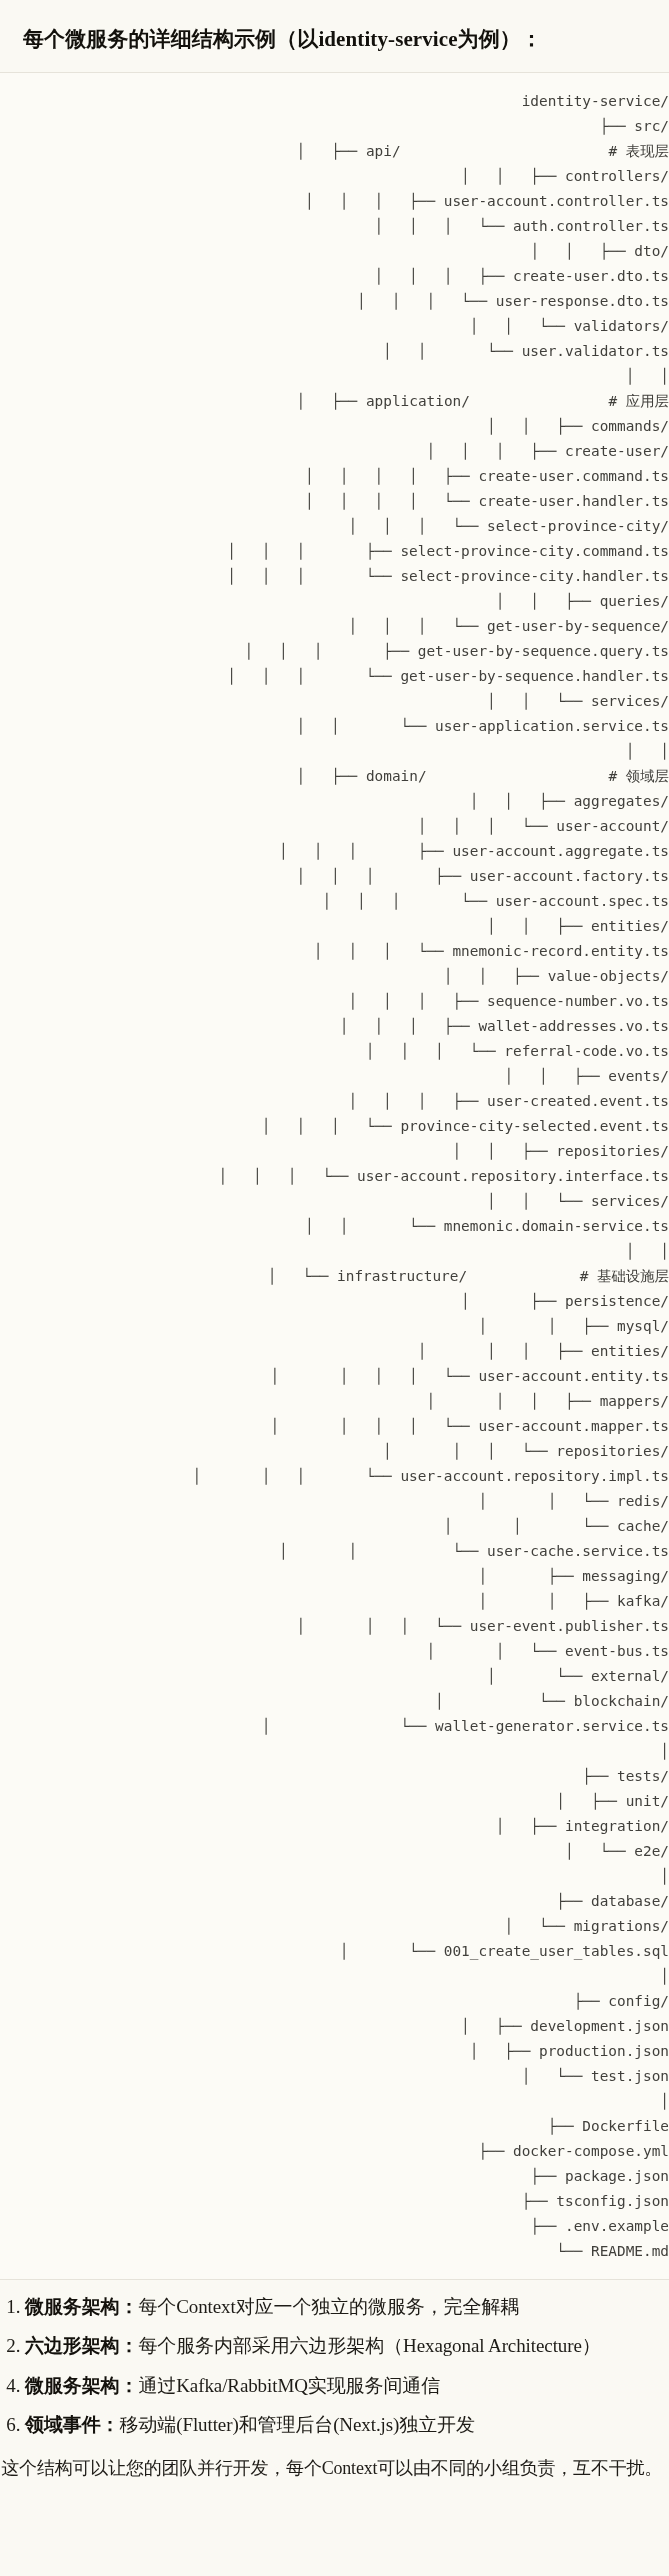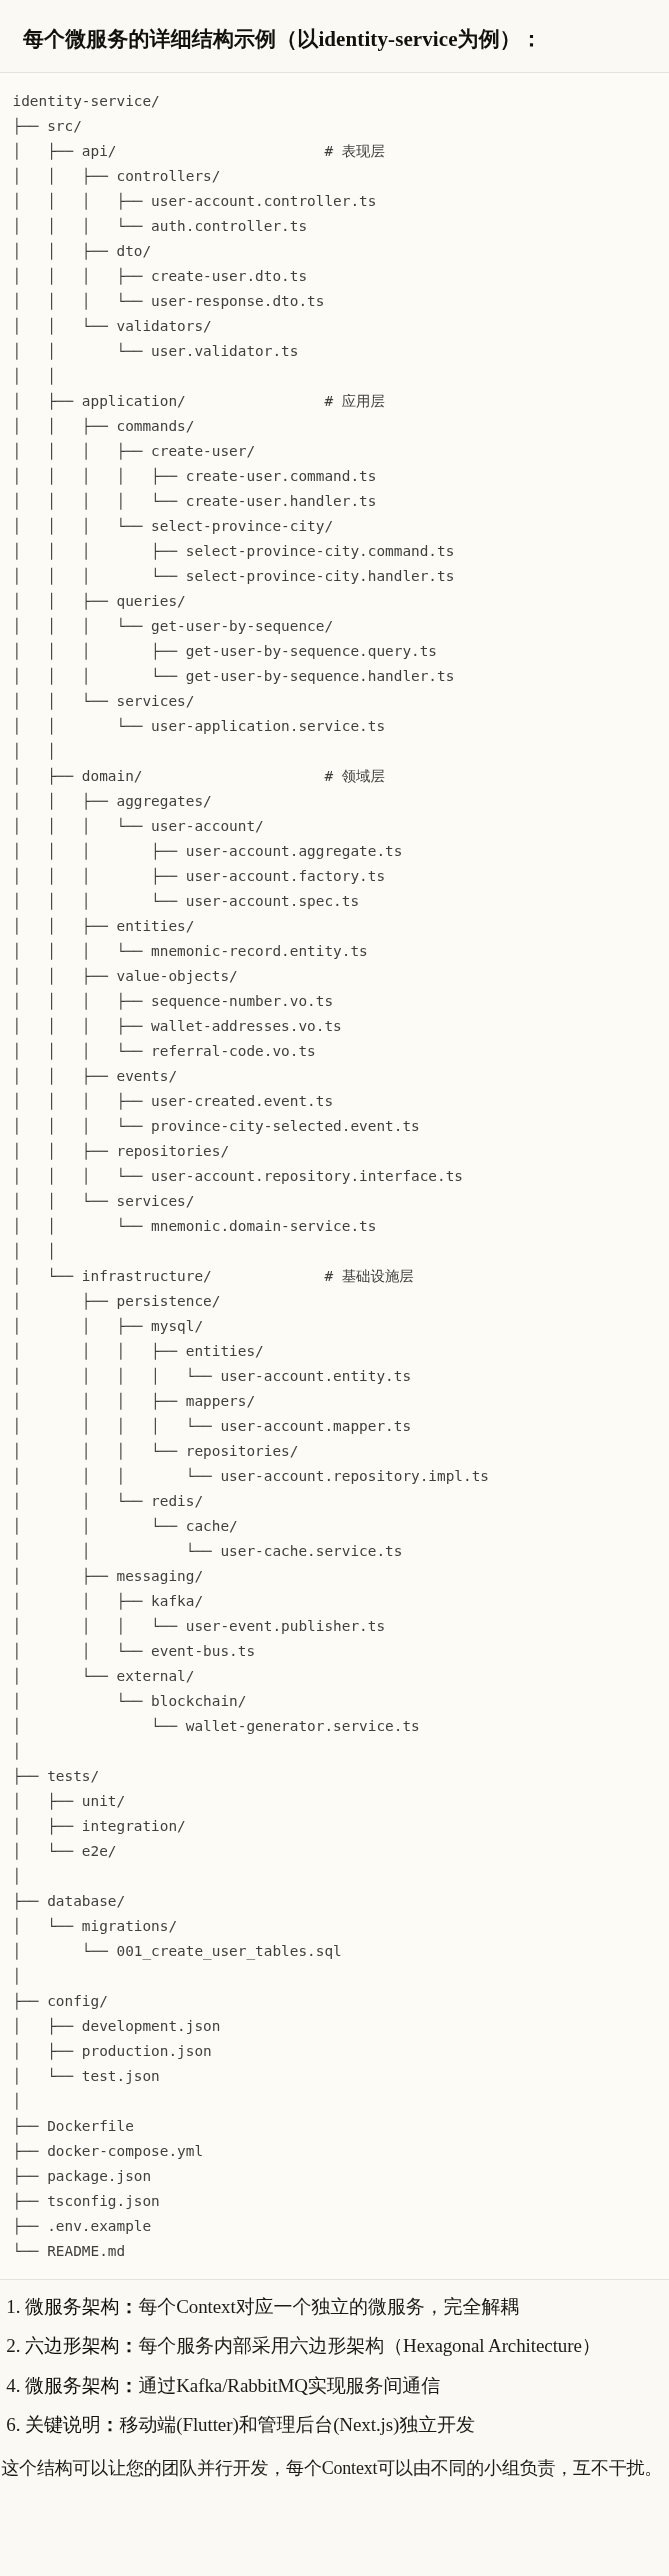--- a/index.html
+++ b/index.html
@@ -25,20 +25,21 @@
     letter-spacing: 0.1px;
     white-space: nowrap;
   }
   .code-block {
     margin-top: 4px;
     background: #FCFBF6;
     border-top: 1.3px solid #E6E3DA;
     border-bottom: 1.3px solid #E6E3DA;
     padding: 15.6px 0 15.6px 12.5px;
     box-sizing: border-box;
+    text-align: right;
   }
   .code-block pre {
     margin: 0;
     font-family: "DejaVu Sans Mono", monospace;
     font-size: 14.4px;
     line-height: 25px;
     color: #403F3B;
     white-space: pre;
     letter-spacing: 0;
   }
@@ -52,21 +53,21 @@
   }
   .note-item {
     margin: 12.5px 0 0 0;
     padding: 0 5px 0 6.3px;
     font-size: 19px;
     line-height: 27px;
     letter-spacing: -0.1px;
     white-space: nowrap;
   }
   .note-item .num { font-weight: 400; }
-  .note-item .label { font-weight: 400; color: #13110C; }
+  .note-item .label { font-weight: 700; color: #13110C; }
   .note-item .colon { font-weight: 700; color: #13110C; }
   .note-item .text { font-weight: 400; }
   .footer-para {
     margin: 17px 0 0 0;
     padding: 0 1.3px;
     font-size: 18px;
     line-height: 27.5px;
     letter-spacing: -0.2px;
     white-space: nowrap;
   }
@@ -177,19 +178,19 @@
     <span class="num">2. </span><span class="label">六边形架构</span><span class="colon">：</span><span class="text">每个服务内部采用六边形架构（Hexagonal Architecture）</span>
   </p>
 
 
   <p class="note-item">
     <span class="num">4. </span><span class="label">微服务架构</span><span class="colon">：</span><span class="text">通过Kafka/RabbitMQ实现服务间通信</span>
   </p>
 
 
   <p class="note-item">
-    <span class="num">6. </span><span class="label">关键说明</span><span class="colon">：</span><span class="text">移动端(Flutter)和管理后台(Next.js)独立开发</span>
+    <span class="num">6. </span><span class="label">领域事件</span><span class="colon">：</span><span class="text">移动端(Flutter)和管理后台(Next.js)独立开发</span>
   </p>
 
   <p class="footer-para">这个结构可以让您的团队并行开发，每个Context可以由不同的小组负责，互不干扰。</p>
 
 </div>
 
 
 </body></html>

